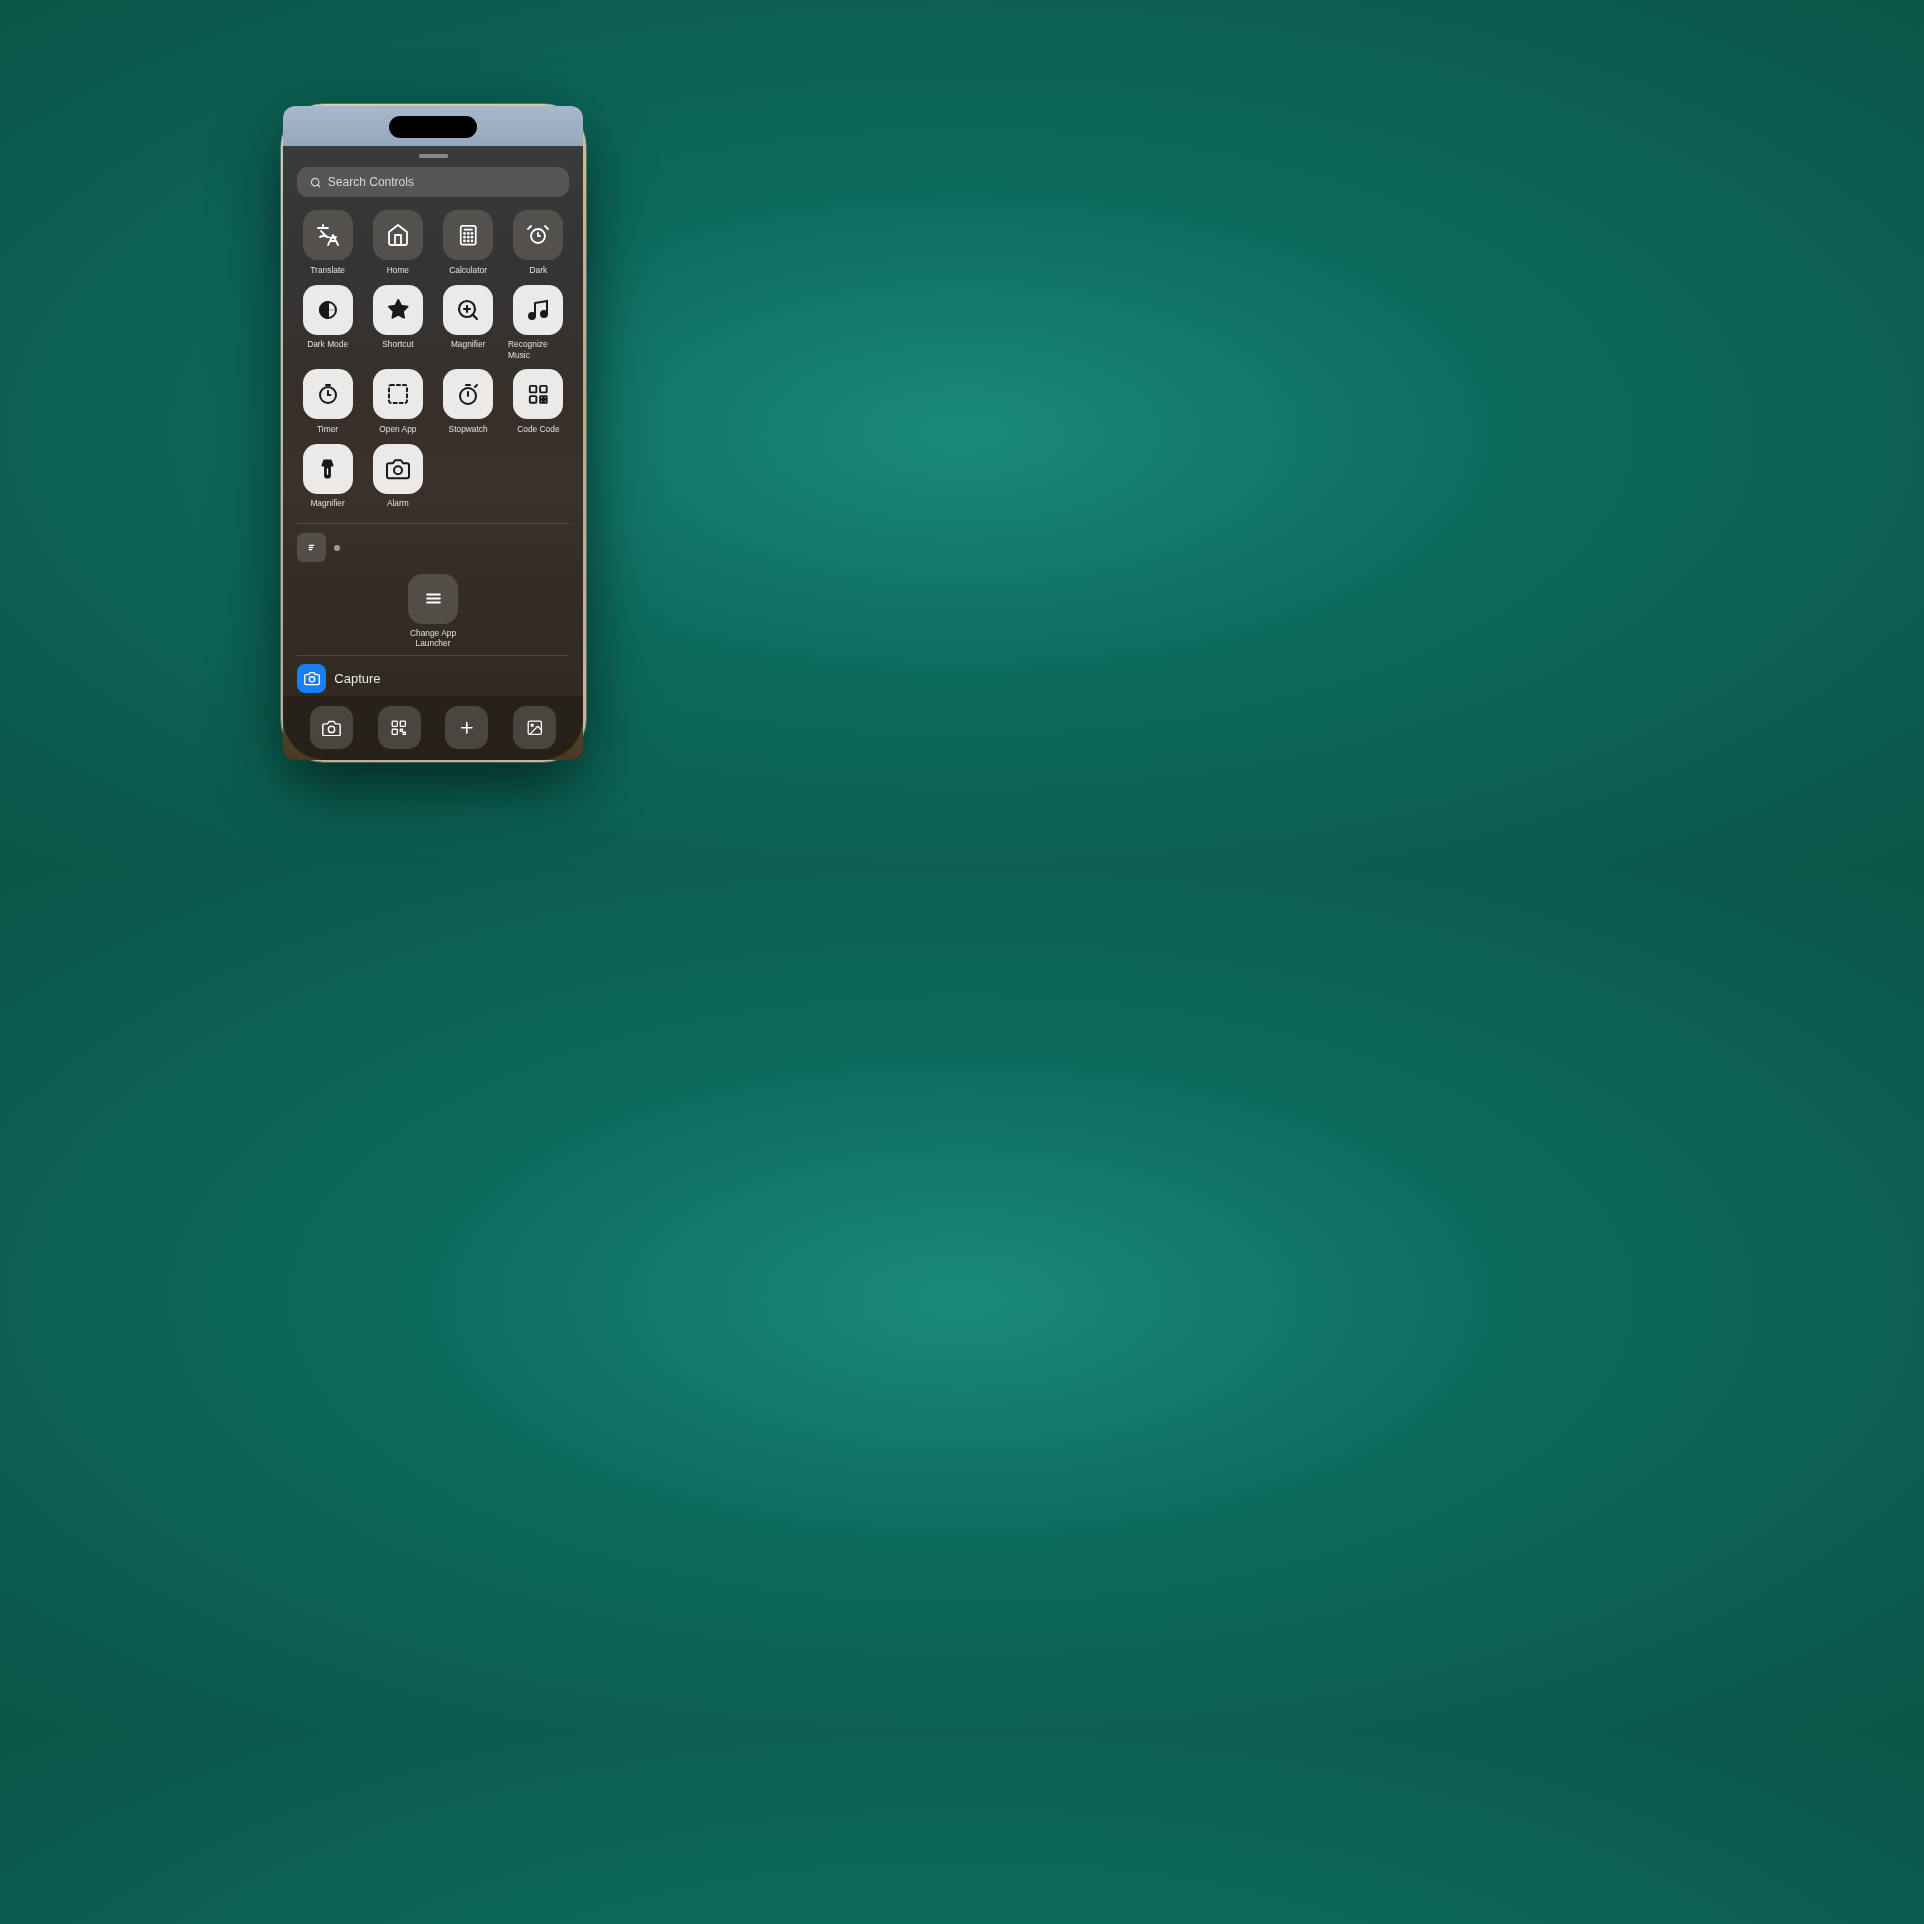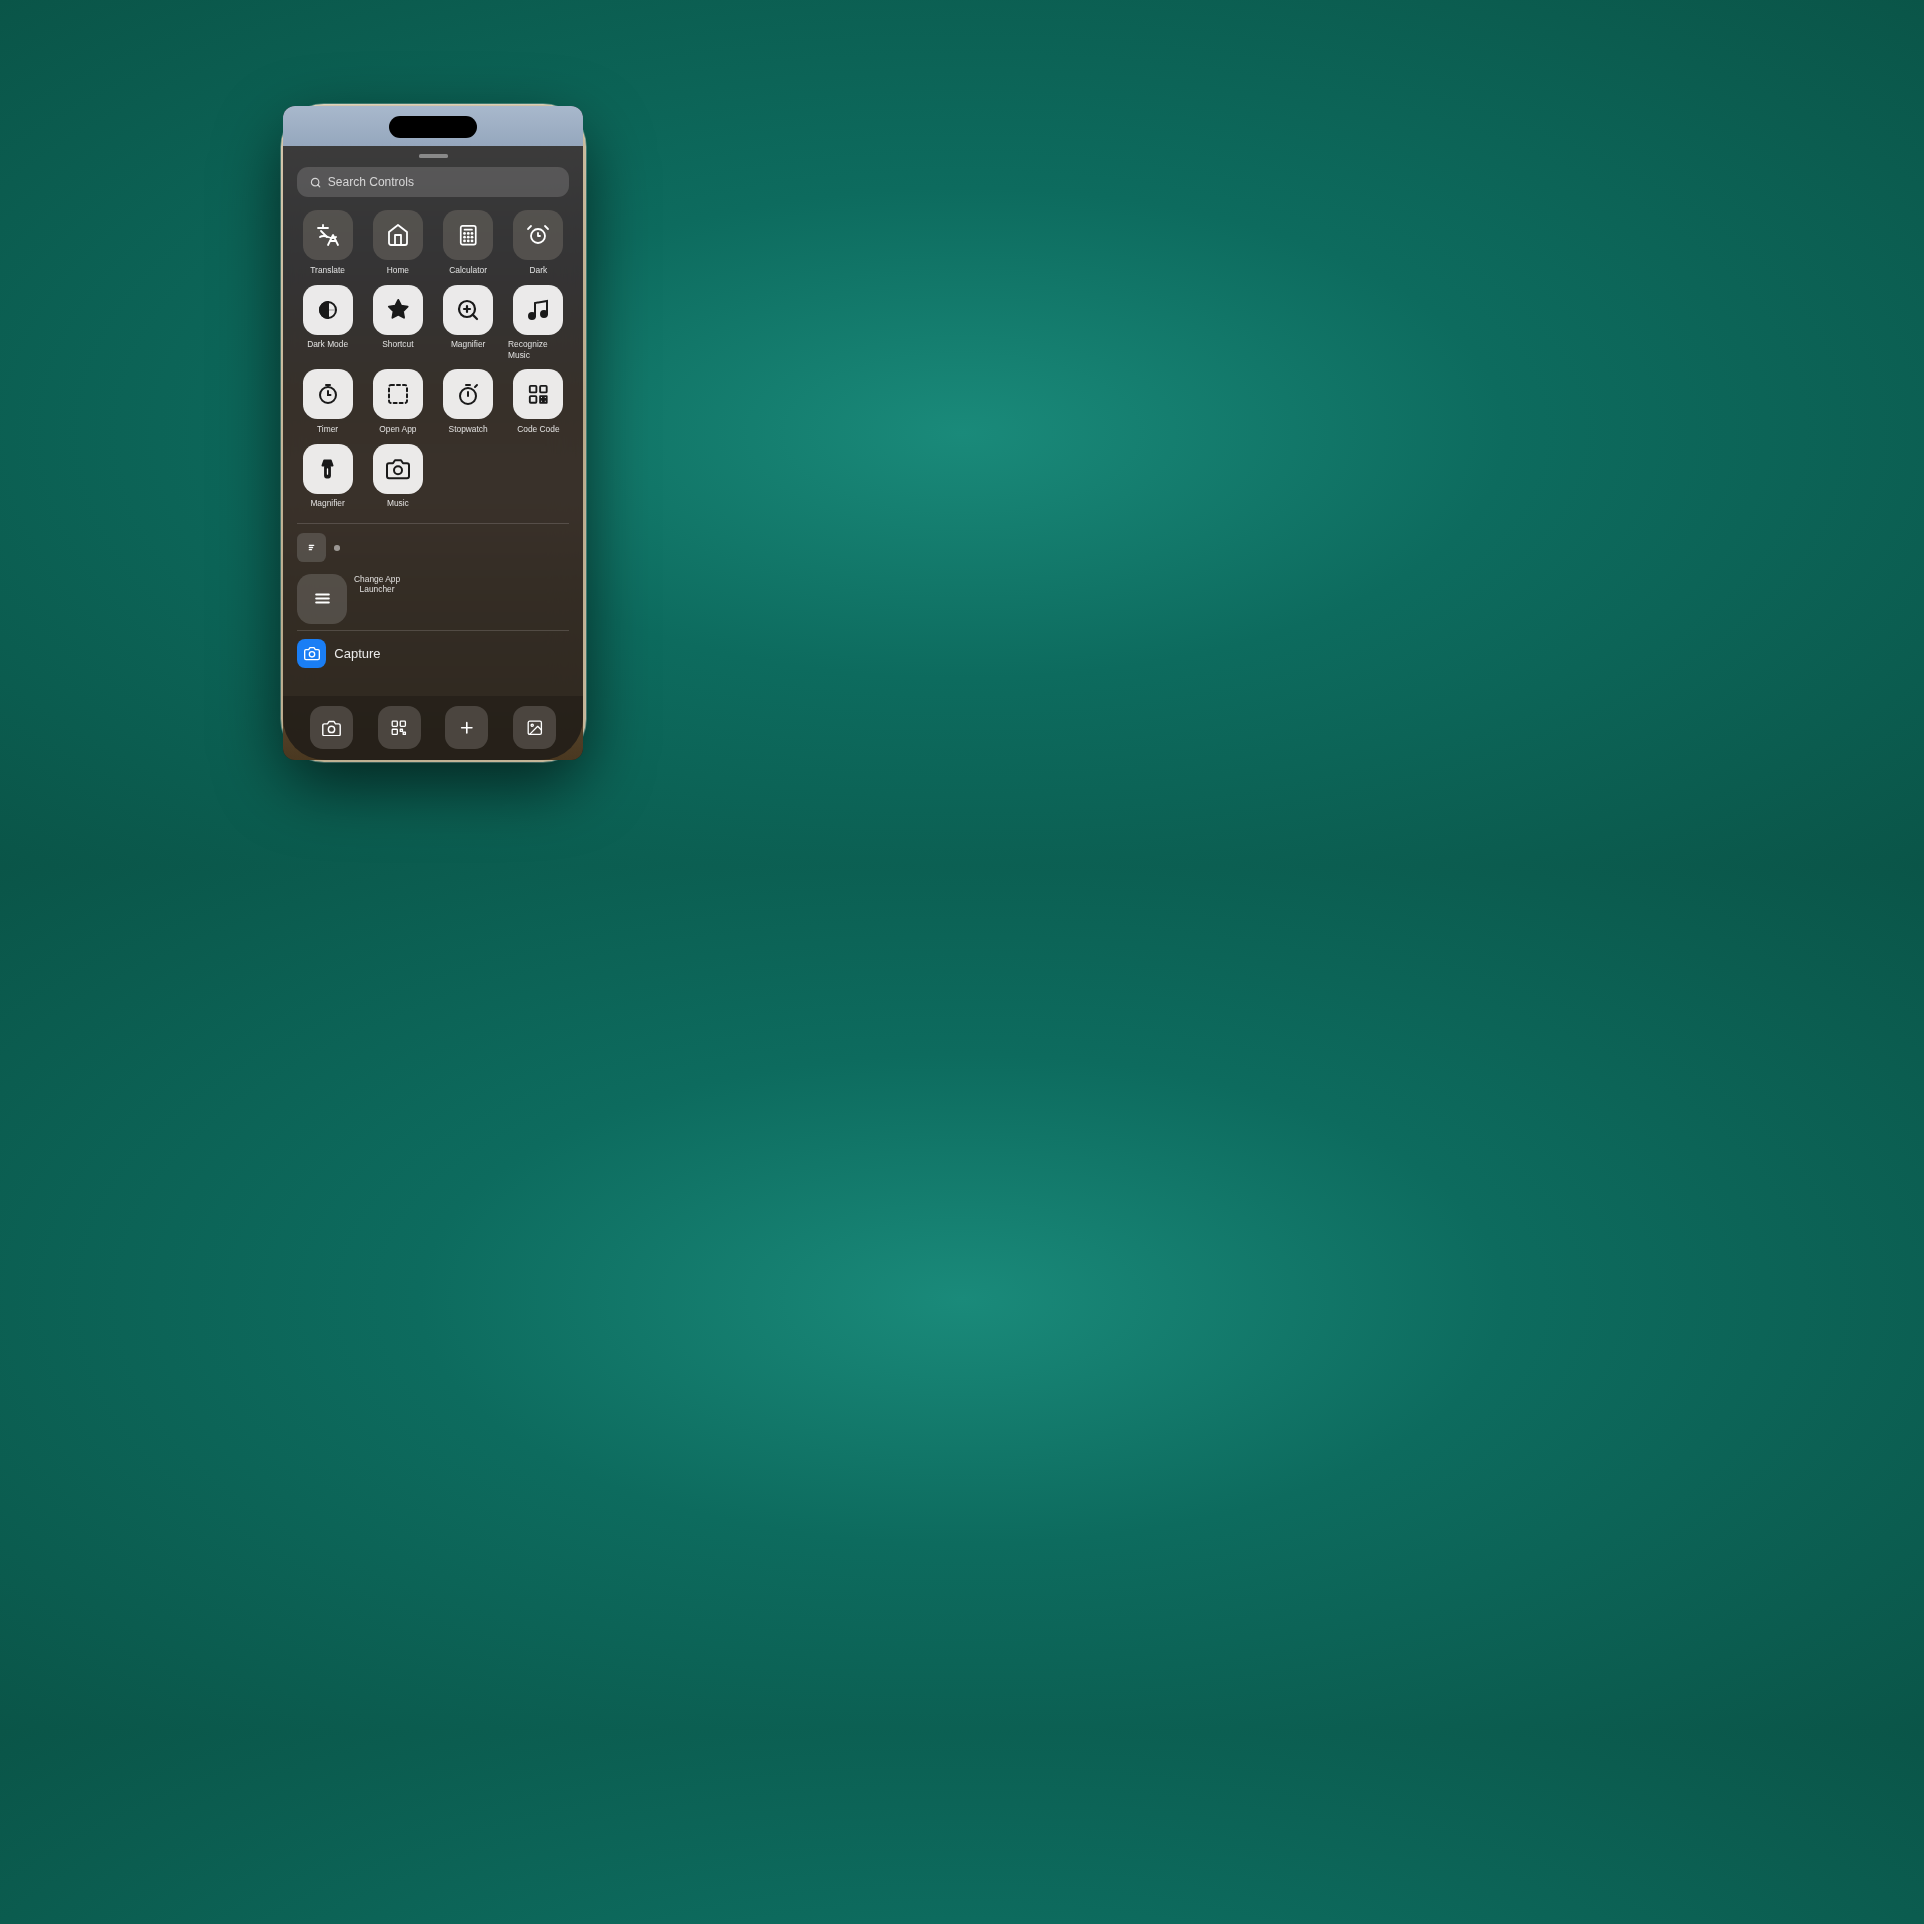--- a/index.html
+++ b/index.html
@@ -178,22 +178,22 @@
 
     .add-dot {
       width: 5.6px;
       height: 5.6px;
       background: rgba(255,255,255,0.5);
       border-radius: 50%;
     }
 
     .change-app-item {
       display: flex;
-      flex-direction: row;
-      align-items: flex-start;
+      flex-direction: column;
+      align-items: center;
       gap: 4.8px;
     }
 
     .change-app-icon {
       width: 50px;
       height: 50px;
       background: rgba(100,95,90,0.65);
       border-radius: 14.4px;
       display: flex;
       align-items: center;
@@ -453,21 +453,21 @@
             <span class="control-label">Magnifier</span>
           </div>
 
           <div class="control-item">
             <div class="control-icon-bg dark-filled">
               <svg width="24" height="22.5" viewBox="0 0 24 22" fill="none" stroke="#1a1a1a" stroke-width="2" stroke-linecap="round" stroke-linejoin="round">
                 <path d="M23 19a2 2 0 01-2 2H3a2 2 0 01-2-2V8a2 2 0 012-2h4l2-3h6l2 3h4a2 2 0 012 2z"></path>
                 <circle cx="12" cy="13" r="4"></circle>
               </svg>
             </div>
-            <span class="control-label">Music</span>
+            <span class="control-label">Alarm</span>
           </div>
 
         </div>
 
         <div class="divider"></div>
 
         <div class="add-section">
           <div class="add-row">
             <div class="add-icon-small">
               <svg width="13" height="13" viewBox="0 0 24 24" fill="none" stroke="white" stroke-width="2.5" stroke-linecap="round">

